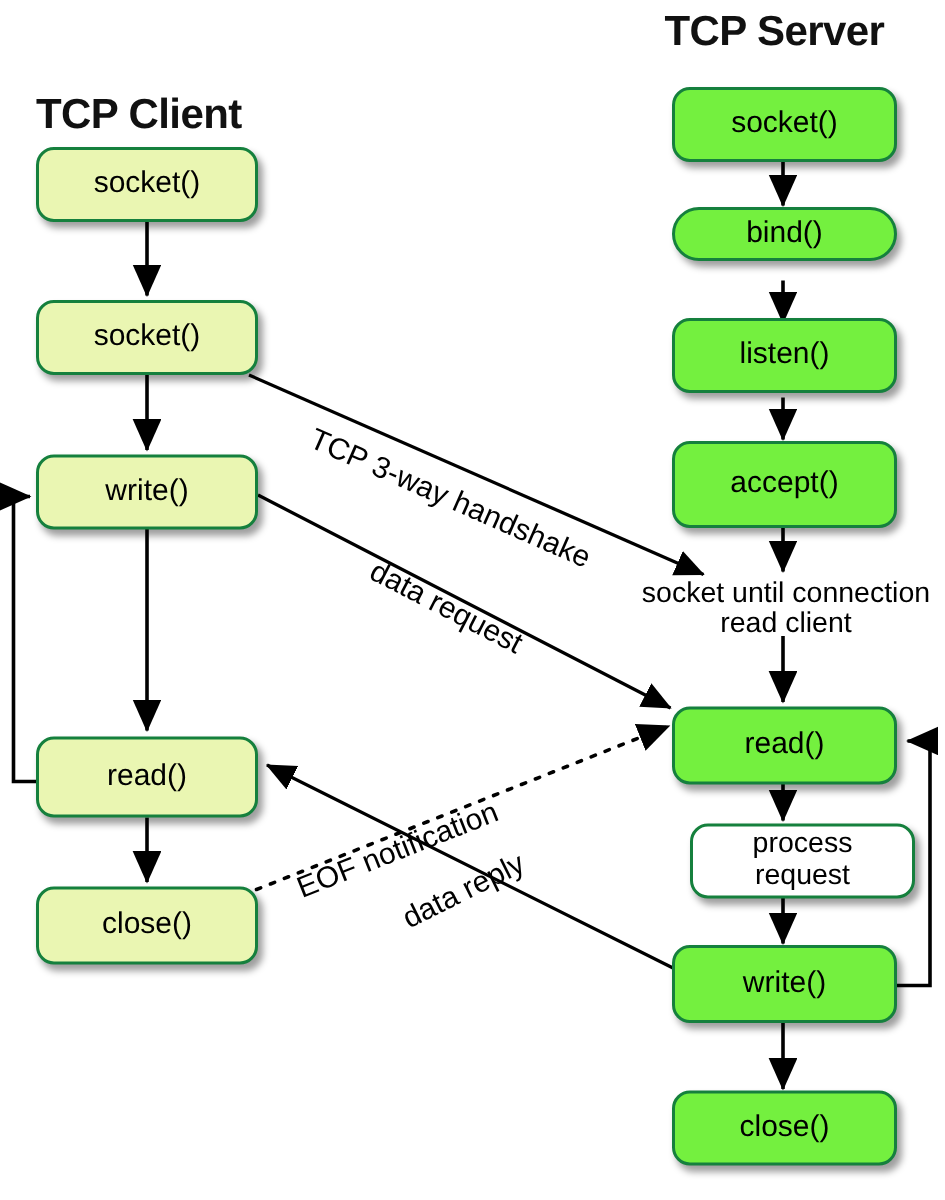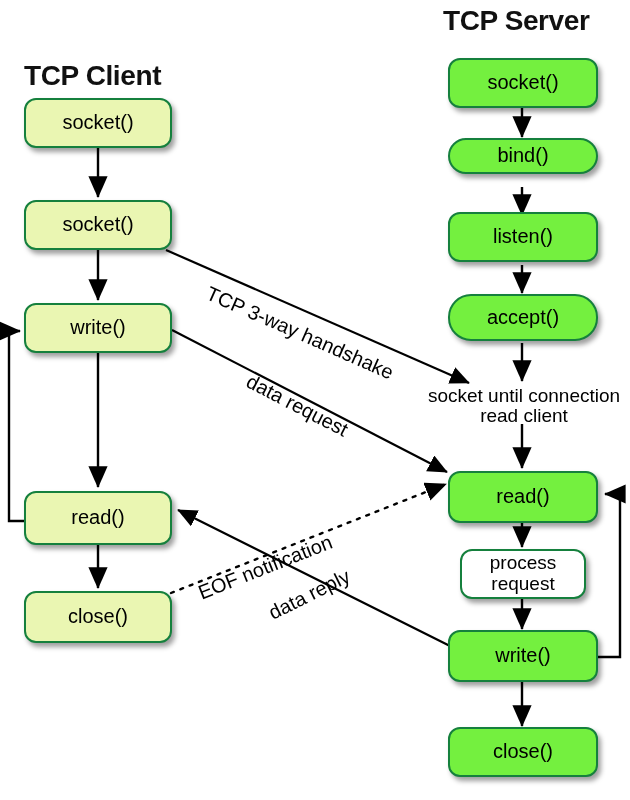--- a/index.html
+++ b/index.html
@@ -115,25 +115,25 @@
 <div class="node client" style="left:24px; top:491px; width:148px; height:54px;">read()</div>
 
 <div class="node client" style="left:24px; top:591px; width:148px; height:52px;">close()</div>
 
 <div class="node server" style="left:448px; top:58px; width:150px; height:50px;">socket()</div>
 
 <div class="node server" style="left:448px; top:138px; width:150px; height:36px;border-radius:21px;">bind()</div>
 
 <div class="node server" style="left:448px; top:212px; width:150px; height:50px;">listen()</div>
 
-<div class="node server" style="left:448px; top:294px; width:150px; height:47px;border-radius:23px;">accept()</div>
+<div class="node server" style="left:448px; top:294px; width:150px; height:58px;">accept()</div>
 
 <div class="node server" style="left:448px; top:471px; width:150px; height:52px;">read()</div>
 
-<div class="node plain" style="left:460px; top:549px; width:126px; height:50px; white-space:pre-line; font-size:19px;">process
+<div class="node plain" style="left:460px; top:549px; width:150px; height:50px; white-space:pre-line; font-size:19px;">process
 request</div>
 
 <div class="node server" style="left:448px; top:630px; width:150px; height:52px;">write()</div>
 
 <div class="node server" style="left:448px; top:727px; width:150px; height:50px;">close()</div>
 
 <div class="free-label" style="left:424px; top:385px; width:200px;">socket until connection</div>
 <div class="free-label" style="left:424px; top:405px; width:200px;">read client</div>
 
 <div class="rot-label" style="left:212px; top:282px; transform: rotate(23.7deg);">TCP 3-way handshake</div>

